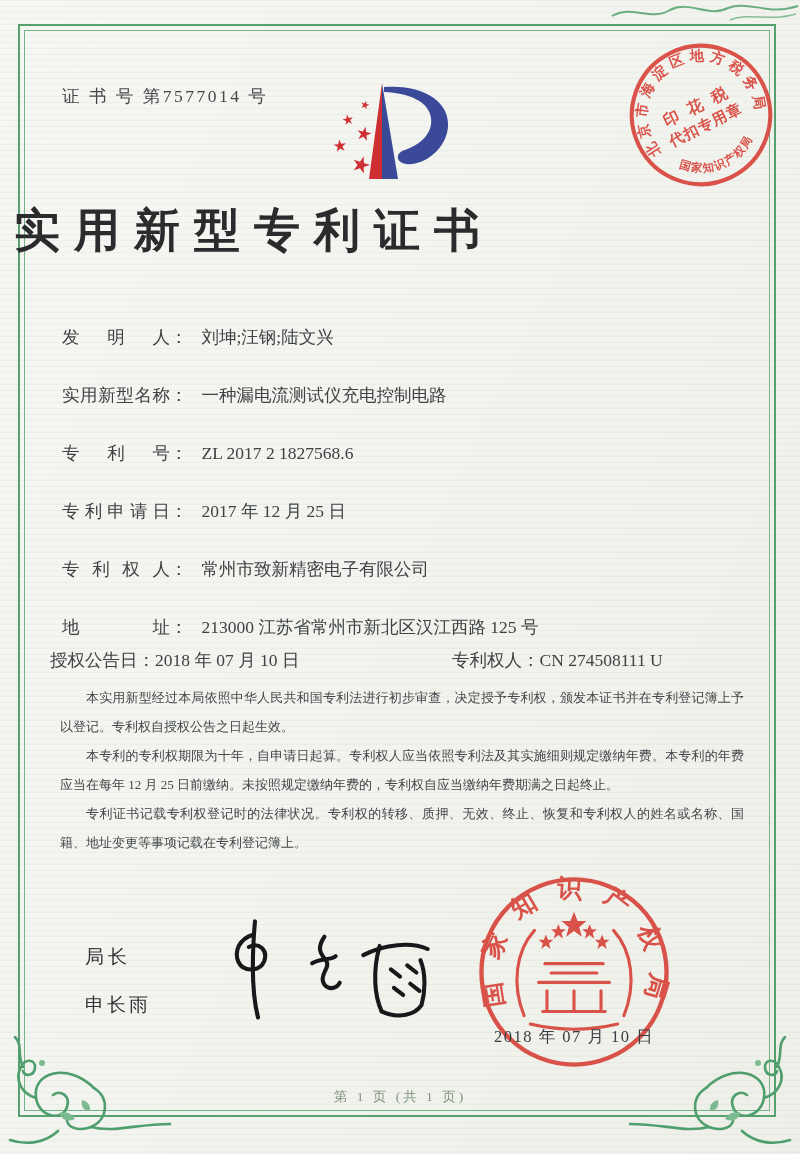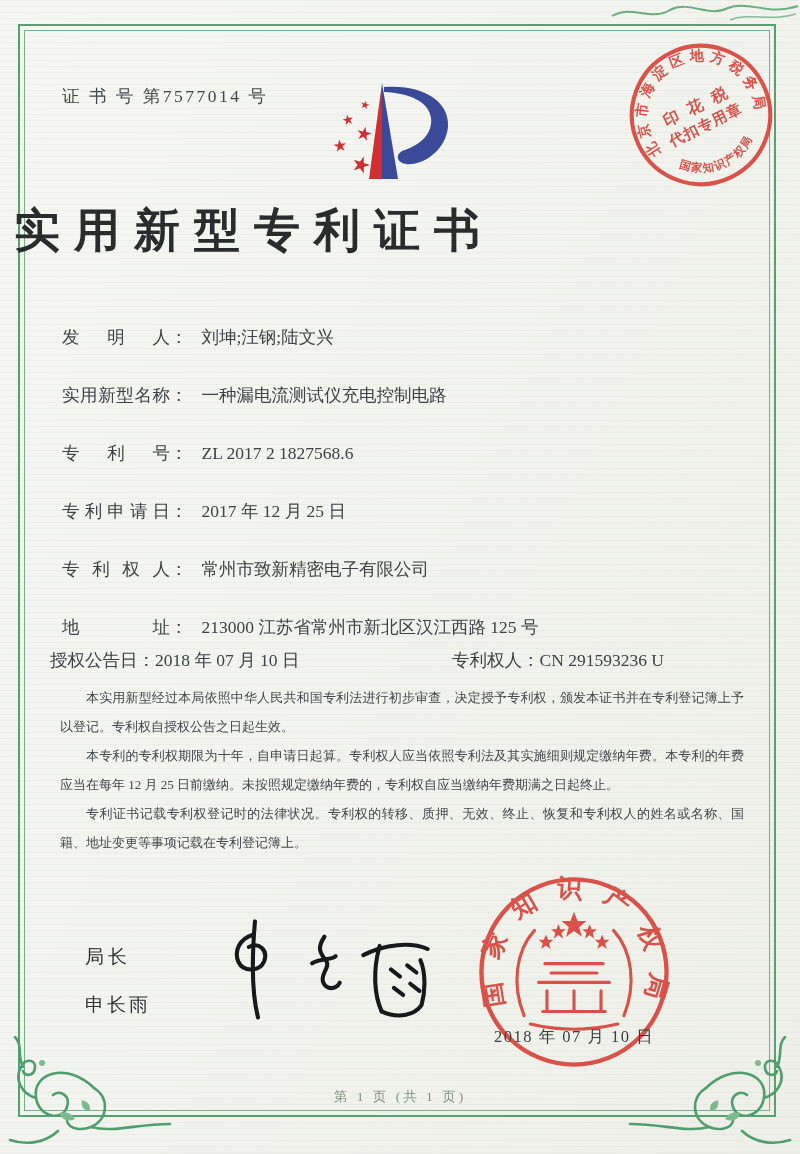--- a/index.html
+++ b/index.html
@@ -147,21 +147,21 @@
     <div class="frow">
       <span class="flabel">地址</span><span class="fcolon">：</span><span>213000 江苏省常州市新北区汉江西路 125 号</span>
     </div>
   </div>
 
   <div class="grant-row">
     <span class="grant-left">
       <span>授权公告日</span><span>：</span><span>2018 年 07 月 10 日</span>
     </span>
     <span class="grant-right">
-      <span>专利权人</span><span>：</span><span>CN 291593236 U</span>
+      <span>专利权人</span><span>：</span><span>CN 274508111 U</span>
     </span>
   </div>
 
   <div class="paras">
     <p class="para">本实用新型经过本局依照中华人民共和国专利法进行初步审查，决定授予专利权，颁发本证书并在专利登记簿上予以登记。专利权自授权公告之日起生效。</p>
     <p class="para">本专利的专利权期限为十年，自申请日起算。专利权人应当依照专利法及其实施细则规定缴纳年费。本专利的年费应当在每年 12 月 25 日前缴纳。未按照规定缴纳年费的，专利权自应当缴纳年费期满之日起终止。</p>
     <p class="para">专利证书记载专利权登记时的法律状况。专利权的转移、质押、无效、终止、恢复和专利权人的姓名或名称、国籍、地址变更等事项记载在专利登记簿上。</p>
   </div>
 
   <div class="officer-title">局长</div>

